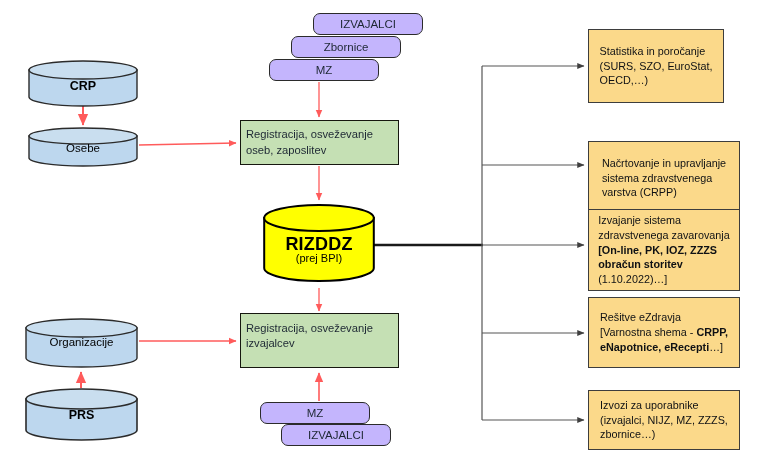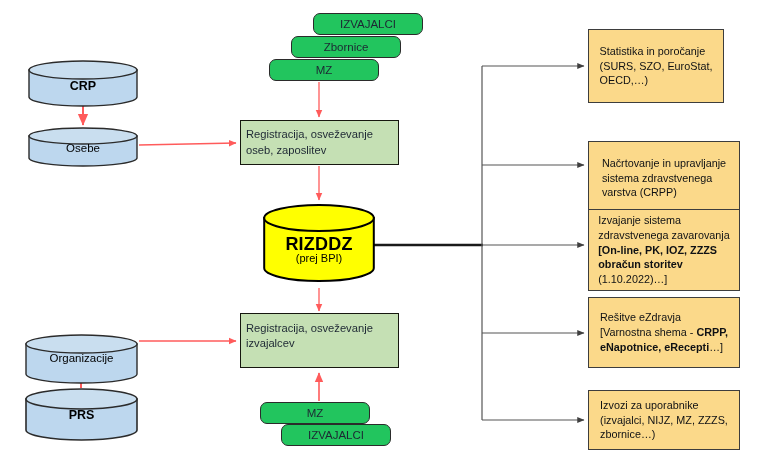--- a/index.html
+++ b/index.html
@@ -13,21 +13,21 @@
   #canvas{position:absolute;left:0;top:0;width:768px;height:467px;}
   svg.layer{position:absolute;left:0;top:0;width:768px;height:467px;pointer-events:none;}
 
   
   .cyl{position:absolute;}
   .cyl .cyl-txt{position:absolute;left:0;width:100%;text-align:center;
         color:#000000;z-index:3;line-height:1.2;}
 
   
   .stackbox{position:absolute;box-sizing:border-box;
-        background:#22c55e;border:1.3px solid #2b2b2b;border-radius:7px;
+        background:#c4b5fd;border:1.3px solid #2b2b2b;border-radius:7px;
         display:flex;align-items:center;justify-content:center;
         color:#1d2733;font-size:11.5px;}
 
   
   .proc{position:absolute;box-sizing:border-box;
         background:#c5e0b4;border:1.6px solid #16170f;
         display:flex;align-items:center;justify-content:center;
         color:#1d2733;font-size:11.2px;line-height:1.35;padding:2px 5px;}
 
   
@@ -92,21 +92,21 @@
   </div>
 
   <div class="cyl" style="left:28px;top:127px;width:110px;height:40px;">
     <svg width="110" height="40" viewBox="0 0 110 40">
       <path d="M1,9 L1,31 A54,8 0 0 0 109,31 L109,9 Z" fill="#bdd7ee" stroke="#2b2b2b" stroke-width="1.4"></path>
       <ellipse cx="55" cy="9" rx="54" ry="8" fill="#c9deef" stroke="#2b2b2b" stroke-width="1.4"></ellipse>
     </svg>
     <span class="cyl-txt cyl-norm" style="top:15px;">Osebe</span>
   </div>
 
-  <div class="cyl" style="left:25px;top:334px;width:113px;height:50px;">
+  <div class="cyl" style="left:25px;top:318px;width:113px;height:50px;">
     <svg width="113" height="50" viewBox="0 0 113 50">
       <path d="M1,10 L1,40 A55.5,9 0 0 0 112,40 L112,10 Z" fill="#bdd7ee" stroke="#2b2b2b" stroke-width="1.4"></path>
       <ellipse cx="56.5" cy="10" rx="55.5" ry="9" fill="#c9deef" stroke="#2b2b2b" stroke-width="1.4"></ellipse>
     </svg>
     <span class="cyl-txt cyl-norm" style="top:18px;">Organizacije</span>
   </div>
 
   <div class="cyl" style="left:25px;top:388px;width:113px;height:53px;">
     <svg width="113" height="53" viewBox="0 0 113 53">
       <path d="M1,11 L1,42 A55.5,10 0 0 0 112,42 L112,11 Z" fill="#bdd7ee" stroke="#2b2b2b" stroke-width="1.6"></path>

